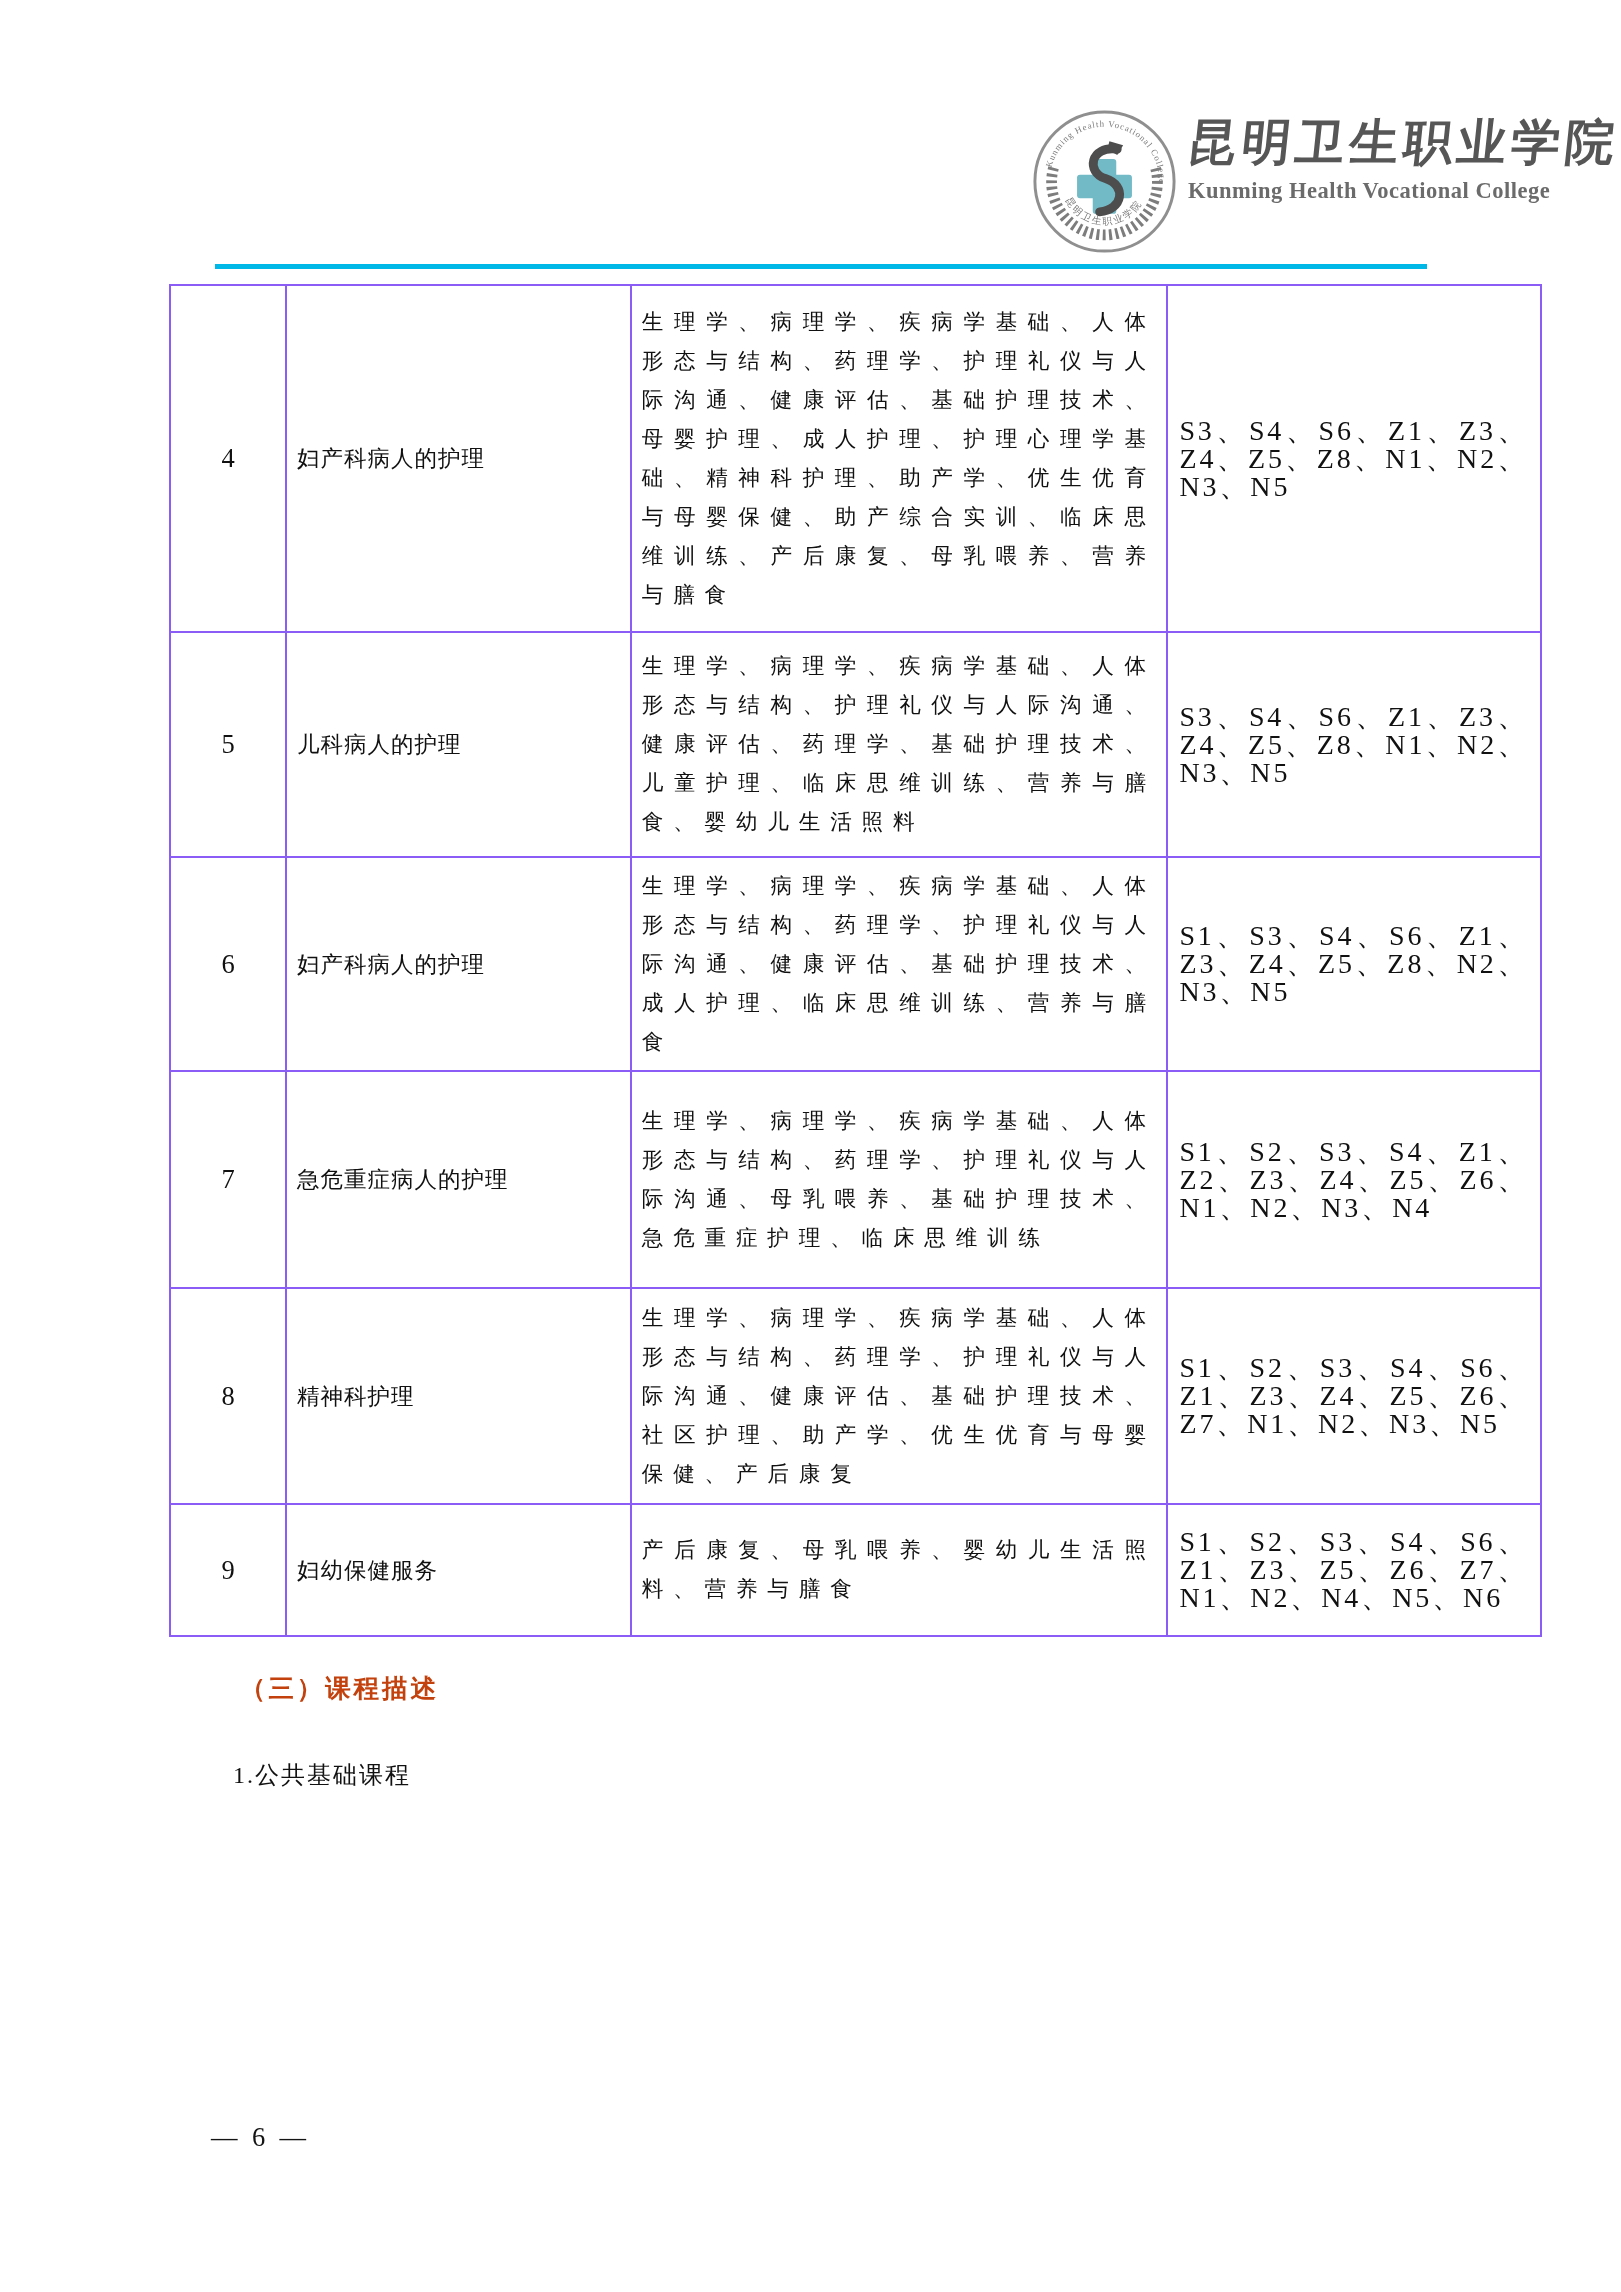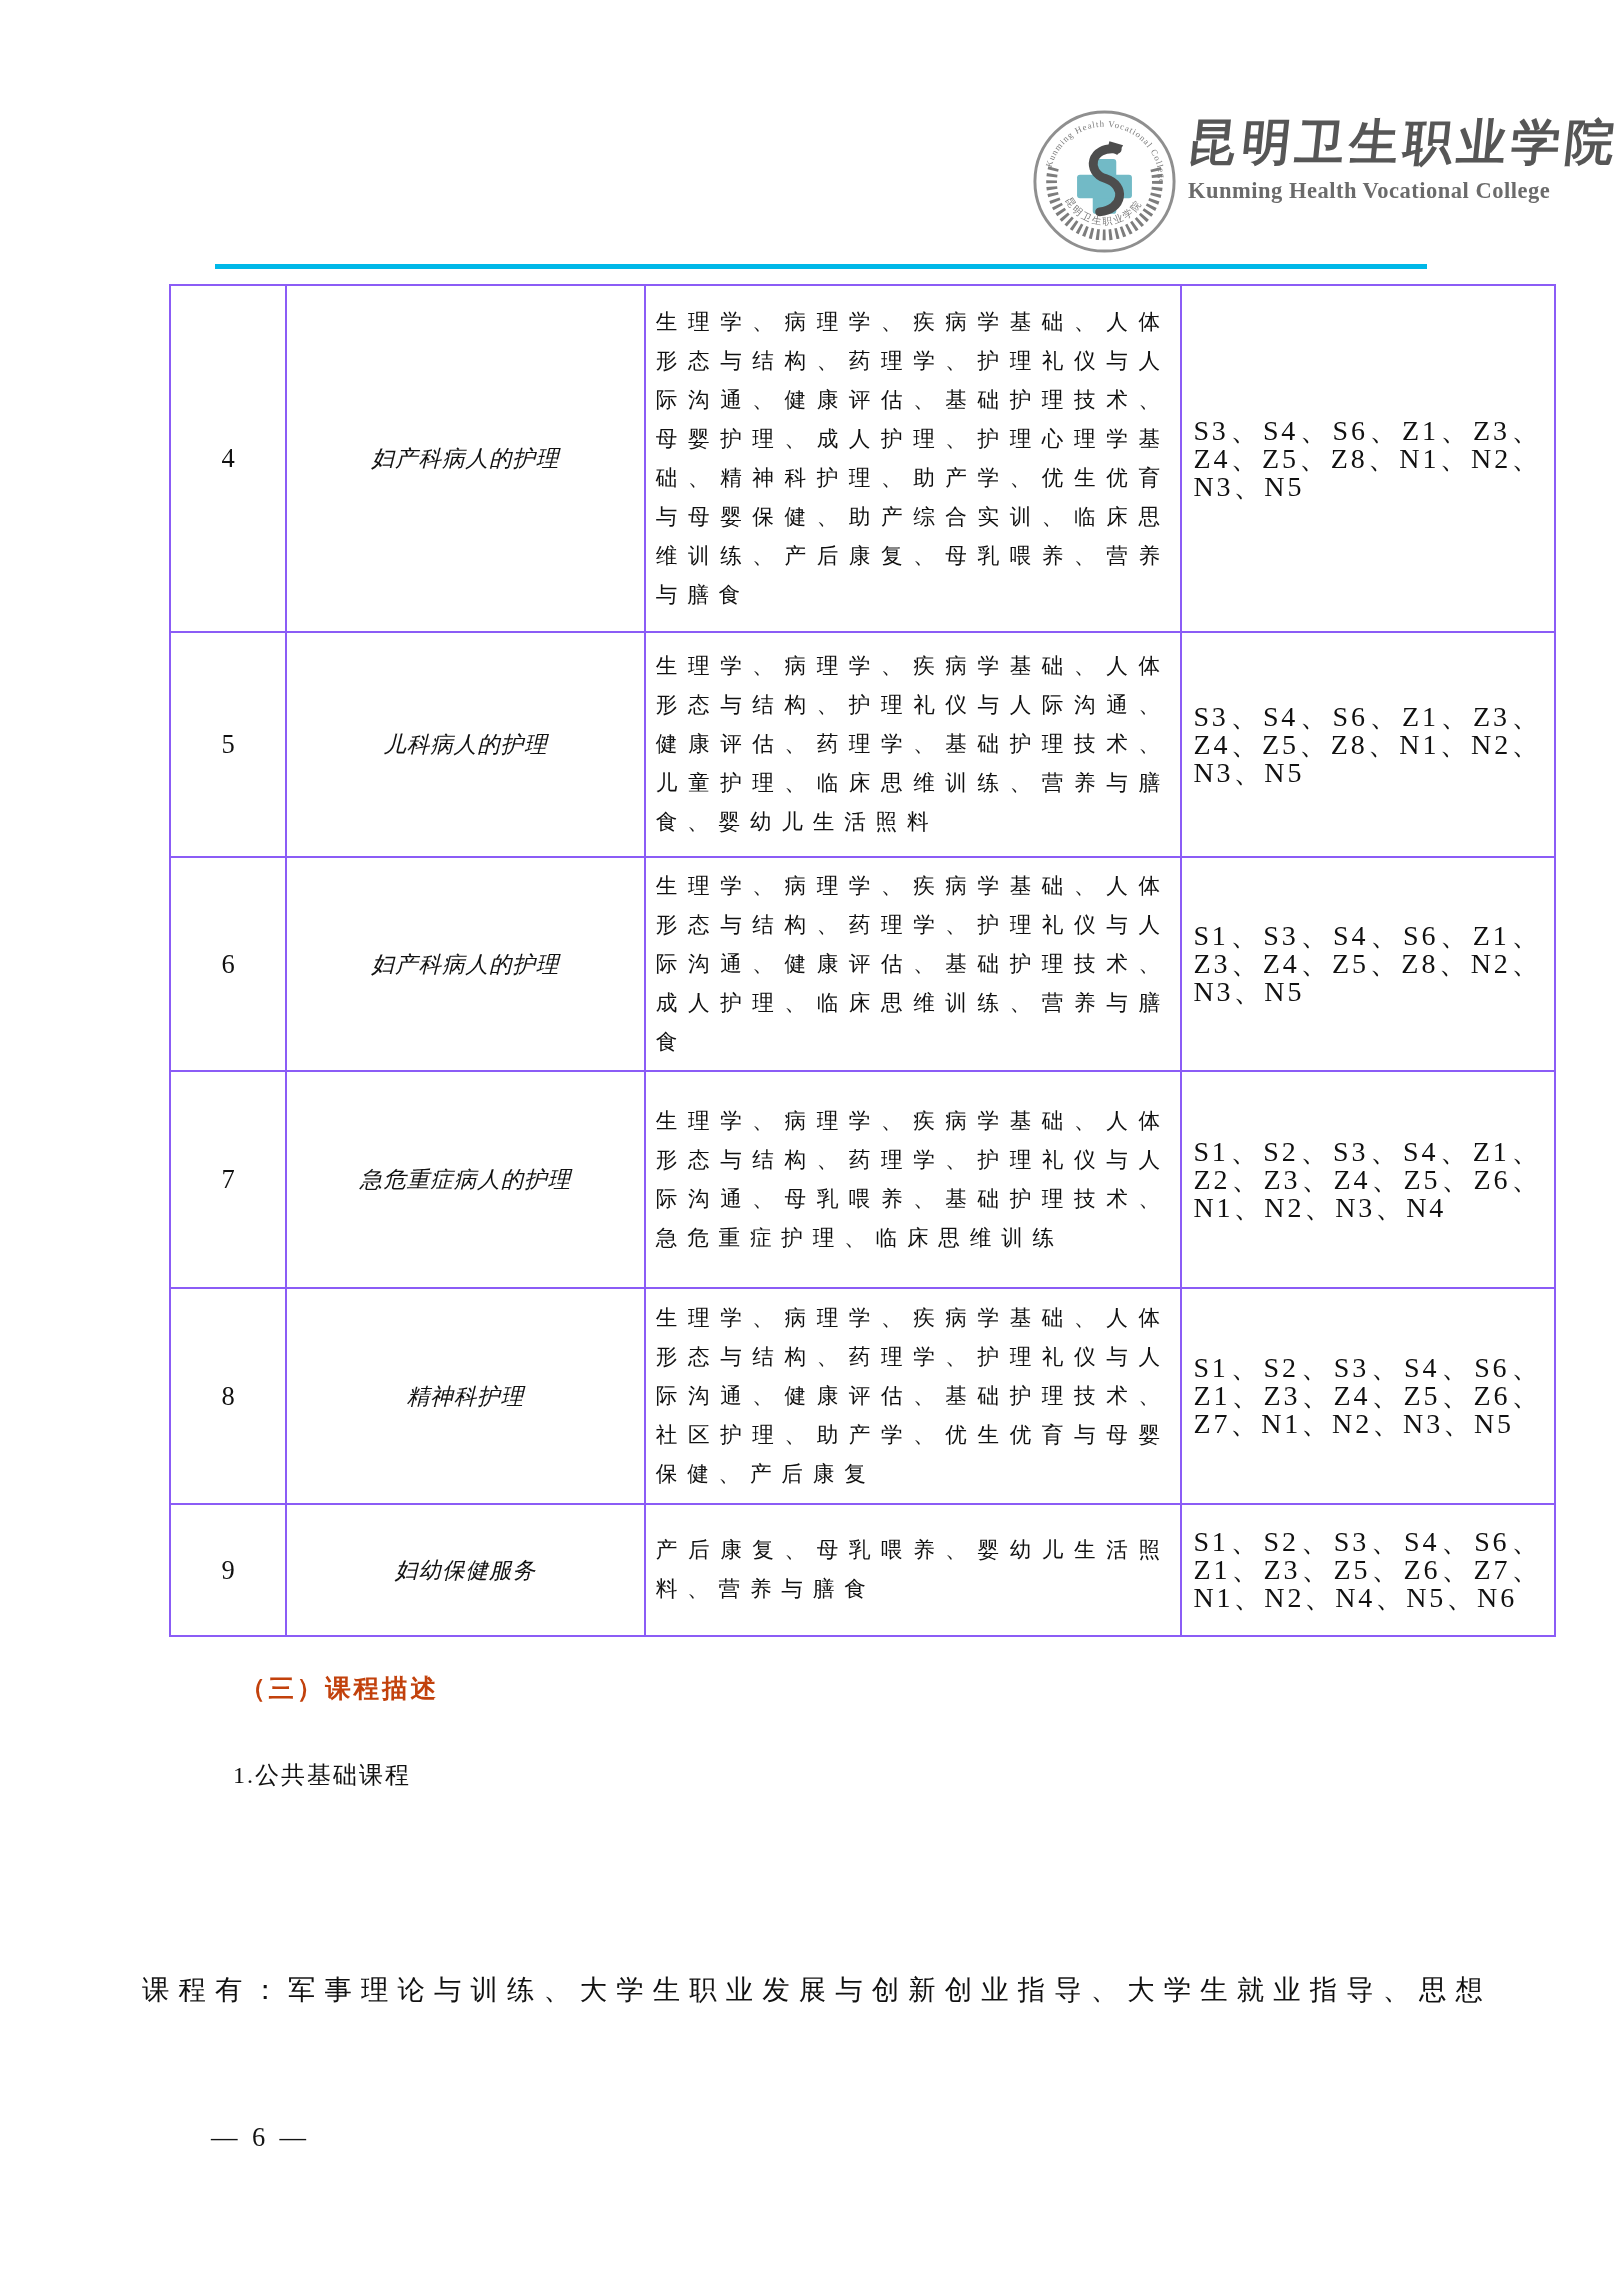--- a/index.html
+++ b/index.html
@@ -23,21 +23,21 @@
   }
   .header-rule{position:absolute;left:215px;top:264px;width:1212px;height:4.9px;background:#00b8e8;}
 
   
   table.course-table{
     position:absolute;left:169px;top:284px;border-collapse:collapse;table-layout:fixed;
     width:1300px;
   }
   .course-table td{border:2px solid #8b5cf6;vertical-align:middle;overflow:hidden;}
   .num-cell{width:112px;text-align:center;font-size:26.5px;}
-  .name-cell{width:323px;text-align:center;font-size:22.5px;letter-spacing:1px;padding:0 17px;font-style:italic;}
+  .name-cell{width:323px;font-size:22.5px;letter-spacing:1px;padding:0 10px;}
   .courses-cell{
     width:514px;font-size:21.6px;line-height:39px;letter-spacing:9.8px;
     padding:3.9px 9.8px;text-align:justify;
   }
   .codes-cell{
     width:349px;font-size:28px;line-height:28px;letter-spacing:2.9px;
     padding:3.9px 11.8px;text-align:justify;
   }
   tr.r4{height:347px;} tr.r5{height:225px;} tr.r6{height:214px;}
   tr.r7{height:217px;} tr.r8{height:216px;} tr.r9{height:132px;}
@@ -127,18 +127,17 @@
         <td class="num-cell">9</td>
         <td class="name-cell">妇幼保健服务</td>
         <td class="courses-cell">产后康复、母乳喂养、婴幼儿生活照料、营养与膳食</td>
         <td class="codes-cell">S1、S2、S3、S4、S6、Z1、Z3、Z5、Z6、Z7、N1、N2、N4、N5、N6</td>
       </tr>
     </tbody>
   </table>
 
   <div class="sec-heading">（三）课程描述</div>
   <div class="sec-sub">1.公共基础课程</div>
-  <div class="para2">课程有：军事理论与训练、大学生职业发展与创新创业指导、大学生就业指导、思想</div>
 
   <div class="footer-page">— 6 —</div>
 
 </div>
 
 
 </body></html>

